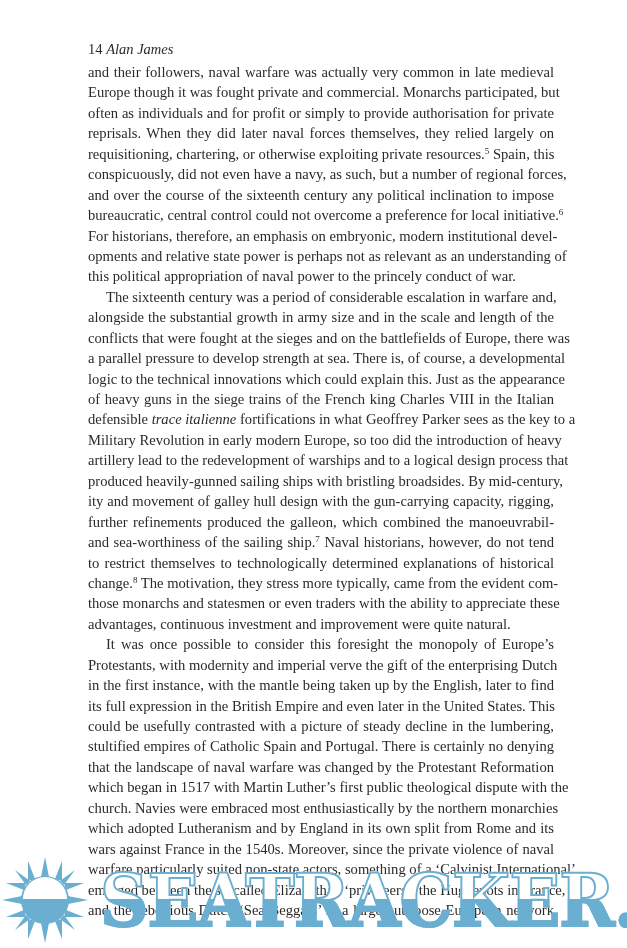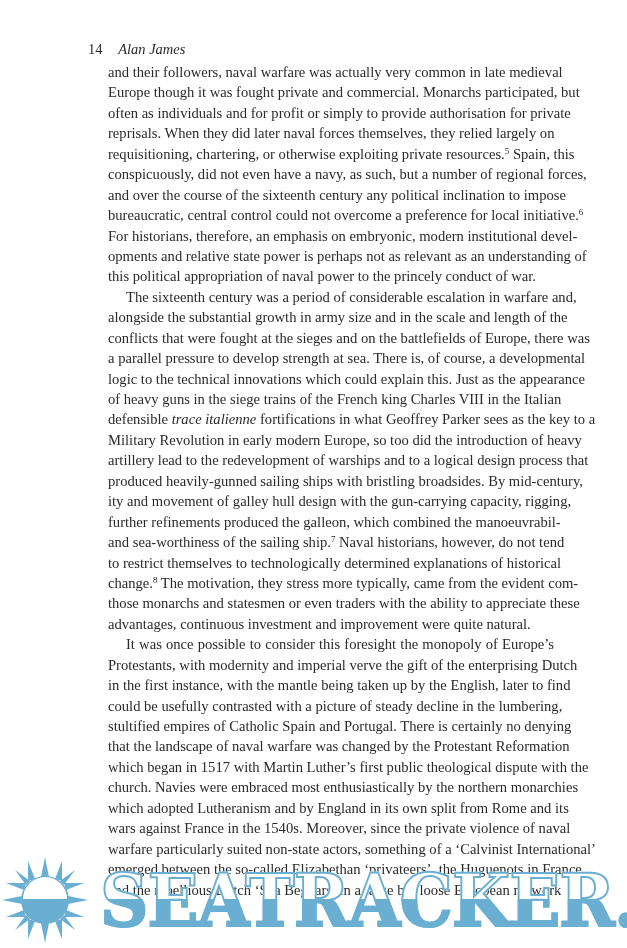--- a/index.html
+++ b/index.html
@@ -23,35 +23,33 @@
     }
     .running-head {
       font-size: 14.5px;
       line-height: 18px;
       height: 20px;
       margin-bottom: 2px;
       color: #2a2a2a;
     }
     .running-head .folio {
       display: inline-block;
-      margin-right: 12px;
       font-family: Liberation Serif, serif;
     }
     .running-head .author {
       font-style: italic;
     }
     .line {
       font-size: 14.6px;
       line-height: 20.45px;
       height: 20.45px;
       white-space: nowrap;
       text-align: justify;
       text-align-last: justify;
       overflow: visible;
-      margin-left: 20px;
     }
     .line.last {
       text-align-last: left;
     }
     .line.indent {
       padding-left: 18px;
     }
     sup {
       font-size: 9px;
       line-height: 0;
@@ -129,20 +127,21 @@
     <div class="line">further refinements produced the galleon, which combined the manoeuvrabil-</div>
     <div class="line"><span>and sea-worthiness of the sailing ship.</span><sup>7</sup><span> Naval historians, however, do not tend</span></div>
     <div class="line">to restrict themselves to technologically determined explanations of historical</div>
     <div class="line"><span>change.</span><sup>8</sup><span> The motivation, they stress more typically, came from the evident com-</span></div>
     <div class="line">those monarchs and statesmen or even traders with the ability to appreciate these</div>
     <div class="line last">advantages, continuous investment and improvement were quite natural.</div>
 
     <div class="line indent">It was once possible to consider this foresight the monopoly of Europe’s</div>
     <div class="line">Protestants, with modernity and imperial verve the gift of the enterprising Dutch</div>
     <div class="line">in the first instance, with the mantle being taken up by the English, later to find</div>
+    <div class="line">its full expression in the British Empire and even later in the United States. This</div>
     <div class="line">could be usefully contrasted with a picture of steady decline in the lumbering,</div>
     <div class="line">stultified empires of Catholic Spain and Portugal. There is certainly no denying</div>
     <div class="line">that the landscape of naval warfare was changed by the Protestant Reformation</div>
     <div class="line">which began in 1517 with Martin Luther’s first public theological dispute with the</div>
     <div class="line">church. Navies were embraced most enthusiastically by the northern monarchies</div>
     <div class="line">which adopted Lutheranism and by England in its own split from Rome and its</div>
     <div class="line">wars against France in the 1540s. Moreover, since the private violence of naval</div>
     <div class="line">warfare particularly suited non-state actors, something of a ‘Calvinist International’</div>
     <div class="line">emerged between the so-called Elizabethan ‘privateers’, the Huguenots in France,</div>
     <div class="line">and the rebellious Dutch ‘Sea Beggars’ in a large but loose European network</div>

